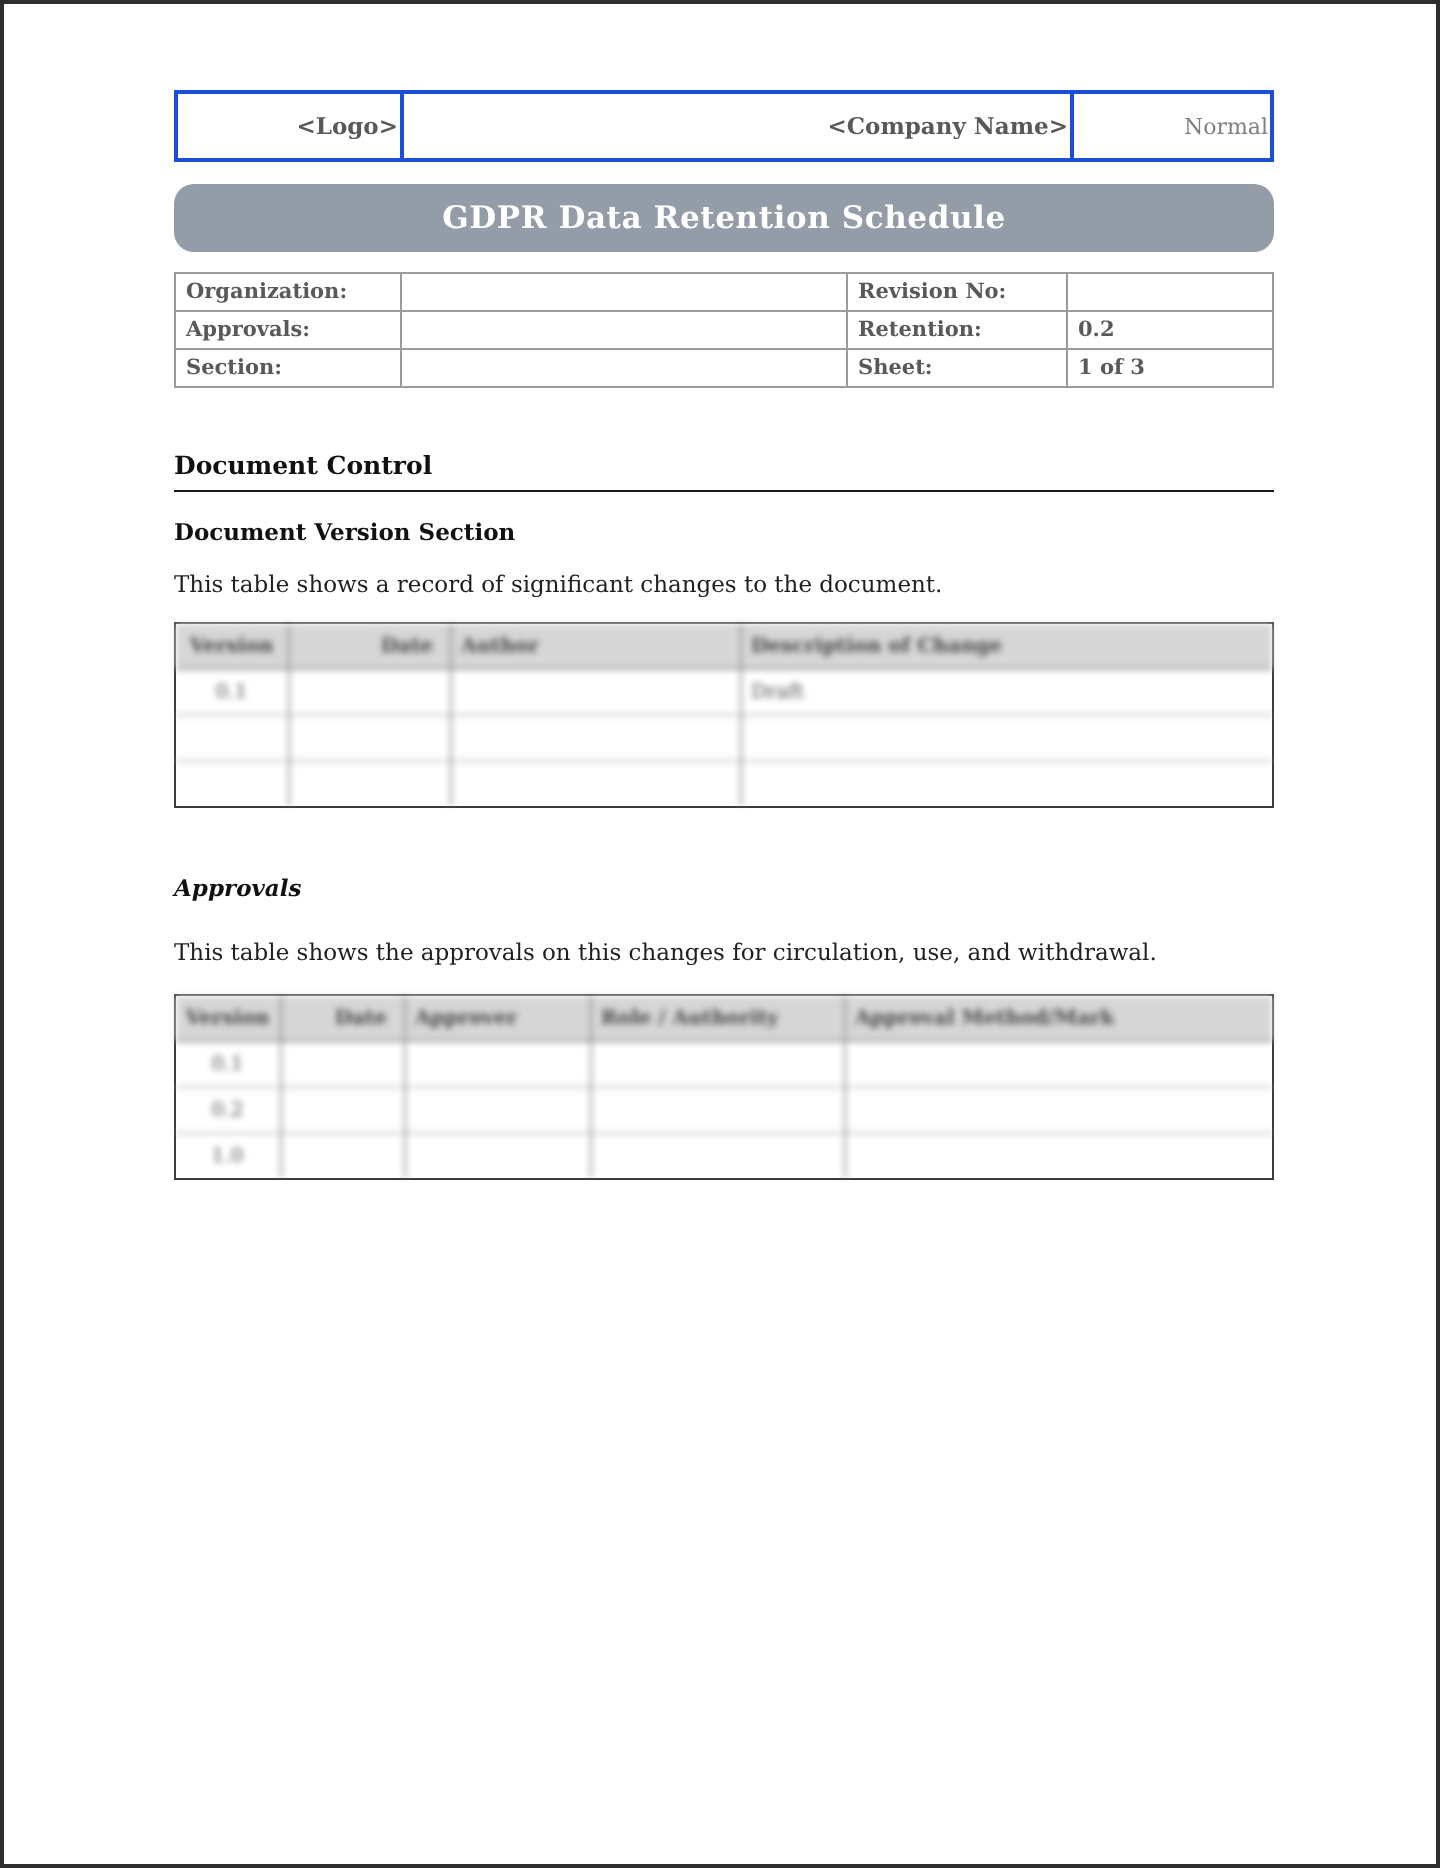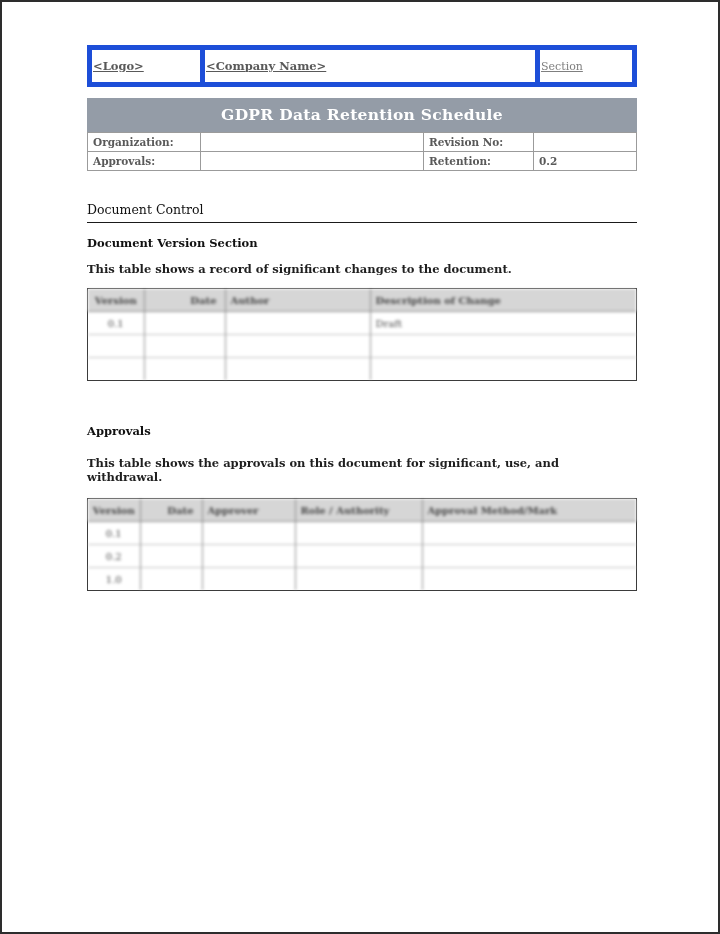--- a/index.html
+++ b/index.html
@@ -11,68 +11,68 @@
     font-family: "DejaVu Serif", "Liberation Serif", serif;
     color: #1f1f1f;
     overflow: hidden;
   }
   .content { padding: 43px 0 0 85px; width: 550px; }
 
   
   table { border-collapse: collapse; table-layout: fixed; }
   .hdr-table { width: 550px; }
   .hdr-table td {
-    border: 5px solid #1d4ed8;
+    border: 2px solid #1d4ed8;
     height: 30px;
-    text-align: left;
+    text-align: right;
     vertical-align: middle;
     font-weight: bold;
     color: #595959;
     font-size: 11.5px;
-    text-decoration: underline;
   }
   .hdr-table td.hdr-class { font-weight: normal; color: #7f7f7f; font-size: 11px; }
 
   
   .banner {
     margin-top: 11px;
     width: 550px; height: 34px; line-height: 34px;
     background: #949CA7;
     color: #ffffff;
     font-weight: bold;
     font-size: 15.5px;
     text-align: center;
     letter-spacing: 0.3px;
-  }
-
-  
-  .meta-table { width: 550px; }
+    border-radius: 10px;
+  }
+
+  
+  .meta-table { margin-top: 10px; width: 550px; }
   .meta-table td {
     border: 1px solid #9b9b9b;
     height: 18px;
     vertical-align: middle;
     font-size: 10.5px;
     font-weight: bold;
     color: #595959;
     padding: 0 0 0 5px;
   }
 
   
   .h-doc-control {
     margin: 31px 0 0 0;
     font-size: 12.5px;
-    font-weight: normal;
+    font-weight: bold;
     color: #111111;
     padding-bottom: 5px;
     border-bottom: 1.5px solid #1a1a1a;
     width: 550px;
   }
   .h-sub { margin: 13px 0 0 0; font-size: 11.5px; font-weight: bold; color: #111111; }
-  .h-sub.approvals-h { margin-top: 43px; }
-  .para { margin: 12px 0 0 0; font-size: 11.5px; color: #1f1f1f; font-weight: bold; }
+  .h-sub.approvals-h { margin-top: 33px; font-style: italic; }
+  .para { margin: 12px 0 0 0; font-size: 11.5px; color: #1f1f1f; }
   .para.approvals-p { margin-top: 18px; }
 
   
   .tbl-frame {
     margin-top: 12px;
     width: 550px;
     border: 1.5px solid #3b3b3b;
     box-sizing: border-box;
     background: #ffffff;
   }
@@ -101,21 +101,21 @@
   <table class="hdr-table">
     <colgroup>
         <col style="width:113px">
         <col style="width:335px">
         <col>
       </colgroup>
     <tbody>
         <tr>
       <td>&lt;Logo&gt;</td>
       <td>&lt;Company Name&gt;</td>
-      <td class="hdr-class">Section</td>
+      <td class="hdr-class">Normal</td>
     </tr>
   </tbody>
     </table>
 
   <div class="banner" style="background: rgb(148, 156, 167);">
     <span>GDPR Data Retention Schedule</span>
   </div>
 
   <table class="meta-table">
     <colgroup>
@@ -129,20 +129,26 @@
       <td>Organization:</td>
       <td></td>
       <td>Revision No:</td>
       <td></td>
     </tr>
     <tr>
       <td>Approvals:</td>
       <td></td>
       <td>Retention:</td>
       <td>0.2</td>
+    </tr>
+    <tr>
+      <td>Section:</td>
+      <td></td>
+      <td>Sheet:</td>
+      <td>1 of 3</td>
     </tr>
   </tbody>
     </table>
 
   <div class="h-doc-control">Document Control</div>
 
   <div class="h-sub">Document Version Section</div>
   <p class="para">This table shows a record of significant changes to the document.</p>
 
   <div class="tbl-frame">
@@ -178,21 +184,21 @@
           <td class="al-c"></td>
           <td class="al-r"></td>
           <td class="al-l"></td>
           <td class="al-l"></td>
         </tr>
       </tbody>
     </table>
   </div>
 
   <div class="h-sub approvals-h">Approvals</div>
-  <p class="para approvals-p">This table shows the approvals on this document for significant, use, and withdrawal.</p>
+  <p class="para approvals-p">This table shows the approvals on this changes for circulation, use, and withdrawal.</p>
 
   <div class="tbl-frame approvals-frame">
     <table class="blur-table">
       <colgroup>
           <col style="width:52px">
           <col style="width:62px">
           <col style="width:93px">
           <col style="width:127px">
           <col>
         </colgroup>

